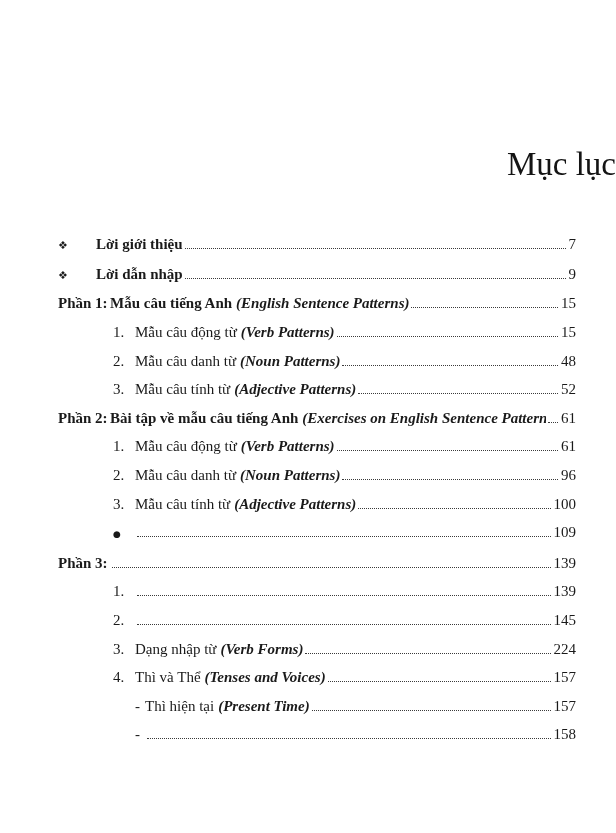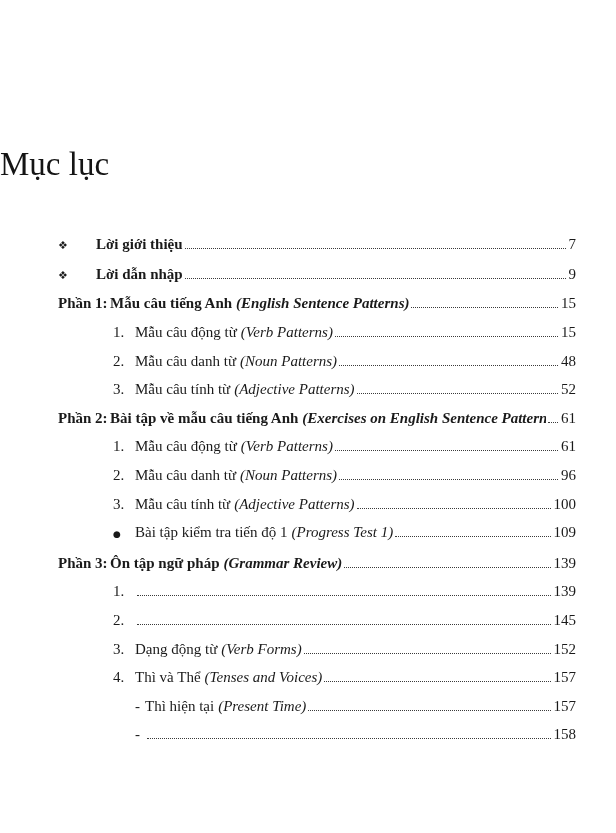--- a/index.html
+++ b/index.html
@@ -10,21 +10,21 @@
     color: #1a1a1a;
     overflow: hidden;
   }
   .page {
     width: 616px; height: 833px;
     background: #ffffff;
     position: relative;
   }
   .page-title {
     margin-top: 146px;
-    text-align: left;
+    text-align: right;
     font-size: 33px;
     font-weight: 400;
     line-height: 1.1;
     color: #141414;
   }
   .toc {
     margin-top: 54px;
     padding: 0 40px 0 58px;
   }
   .row {
@@ -33,21 +33,21 @@
     font-size: 15px;
     line-height: 17px;
     margin-bottom: 11.6px;
     white-space: nowrap;
   }
   .row .marker {
     flex: 0 0 auto;
     display: inline-block;
   }
   .row .label { flex: 0 1 auto; overflow: hidden; }
-  .row .label .en { font-style: italic; padding-left: 4px; }
+  .row .label .en { font-style: italic; padding-left: 4px; font-weight: bold; }
   .row .leader {
     flex: 1 1 auto;
     min-width: 10px;
     border-bottom: 1.8px dotted #3a3a3a;
     margin: 0 3px 0 2px;
   }
   .row .page-num { flex: 0 0 auto; }
 
   
   .front .marker { width: 22px; font-size: 11px; font-family: "DejaVu Sans", sans-serif; }
@@ -133,45 +133,43 @@
     <span class="page-num">96</span>
   </div>
       <div class="row item">
     <span class="marker">3.</span>
     <span class="label"><span class="vi">Mẫu câu tính từ</span><span class="en">(Adjective Patterns)</span></span>
     <span class="leader" style="border-bottom-color: rgb(58, 58, 58);"></span>
     <span class="page-num">100</span>
   </div>
       <div class="row bullet">
     <span class="marker">●</span>
-    <span class="label"><span class="vi">Bài tập kiểm tra tiến độ 1</span><span class="en">(Progress Test 1)</span></span>
     <span class="leader" style="border-bottom-color: rgb(58, 58, 58);"></span>
     <span class="page-num">109</span>
   </div>
       <div class="row section">
     <span class="marker">Phần 3:</span>
-    <span class="label"><span class="vi">Ôn tập ngữ pháp</span><span class="en">(Grammar Review)</span></span>
     <span class="leader" style="border-bottom-color: rgb(58, 58, 58);"></span>
     <span class="page-num">139</span>
   </div>
       <div class="row item">
     <span class="marker">1.</span>
     <span class="leader" style="border-bottom-color: rgb(58, 58, 58);"></span>
     <span class="page-num">139</span>
   </div>
       <div class="row item">
     <span class="marker">2.</span>
     <span class="leader" style="border-bottom-color: rgb(58, 58, 58);"></span>
     <span class="page-num">145</span>
   </div>
       <div class="row item">
     <span class="marker">3.</span>
-    <span class="label"><span class="vi">Dạng động từ</span><span class="en">(Verb Forms)</span></span>
+    <span class="label"><span class="vi">Dạng nhập từ</span><span class="en">(Verb Forms)</span></span>
     <span class="leader" style="border-bottom-color: rgb(58, 58, 58);"></span>
-    <span class="page-num">152</span>
+    <span class="page-num">224</span>
   </div>
       <div class="row item">
     <span class="marker">4.</span>
     <span class="label"><span class="vi">Thì và Thể</span><span class="en">(Tenses and Voices)</span></span>
     <span class="leader" style="border-bottom-color: rgb(58, 58, 58);"></span>
     <span class="page-num">157</span>
   </div>
       <div class="row dash">
     <span class="marker">-</span>
     <span class="label"><span class="vi">Thì hiện tại</span><span class="en">(Present Time)</span></span>

